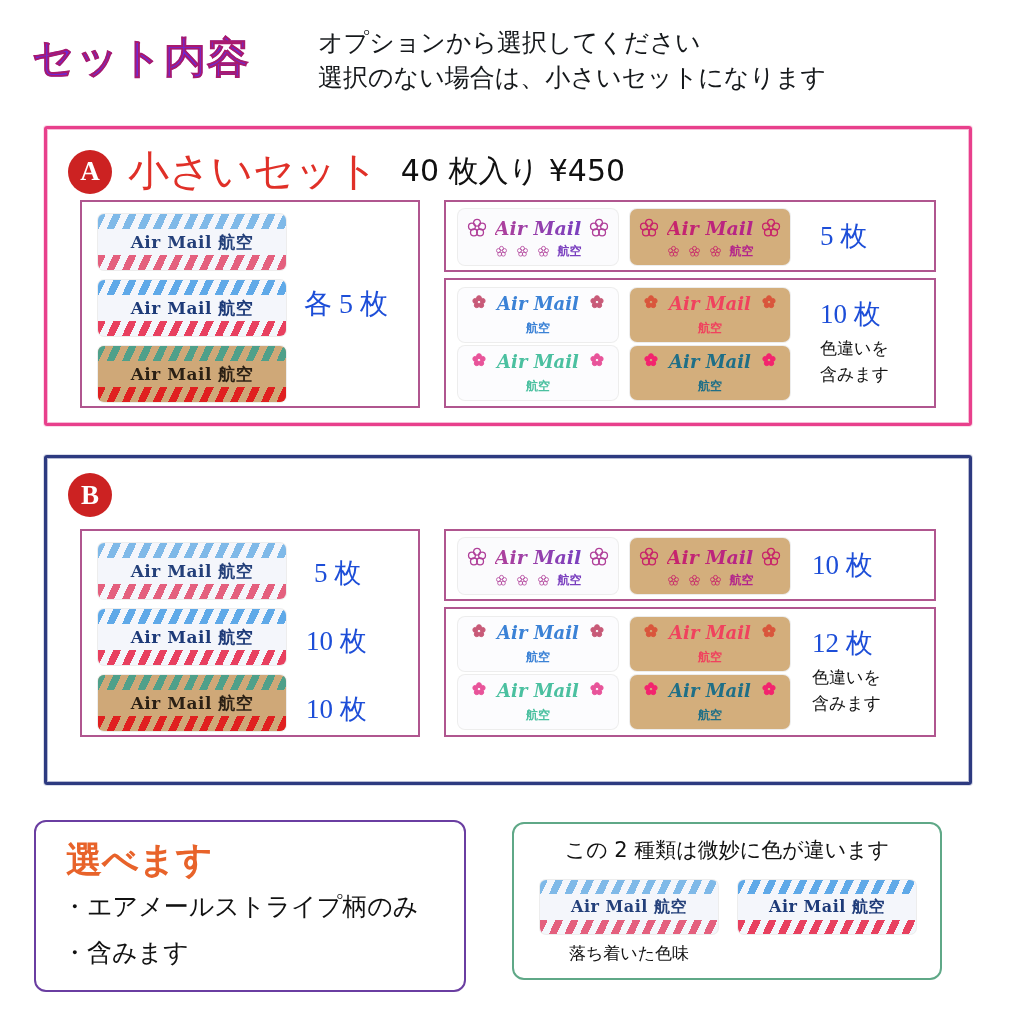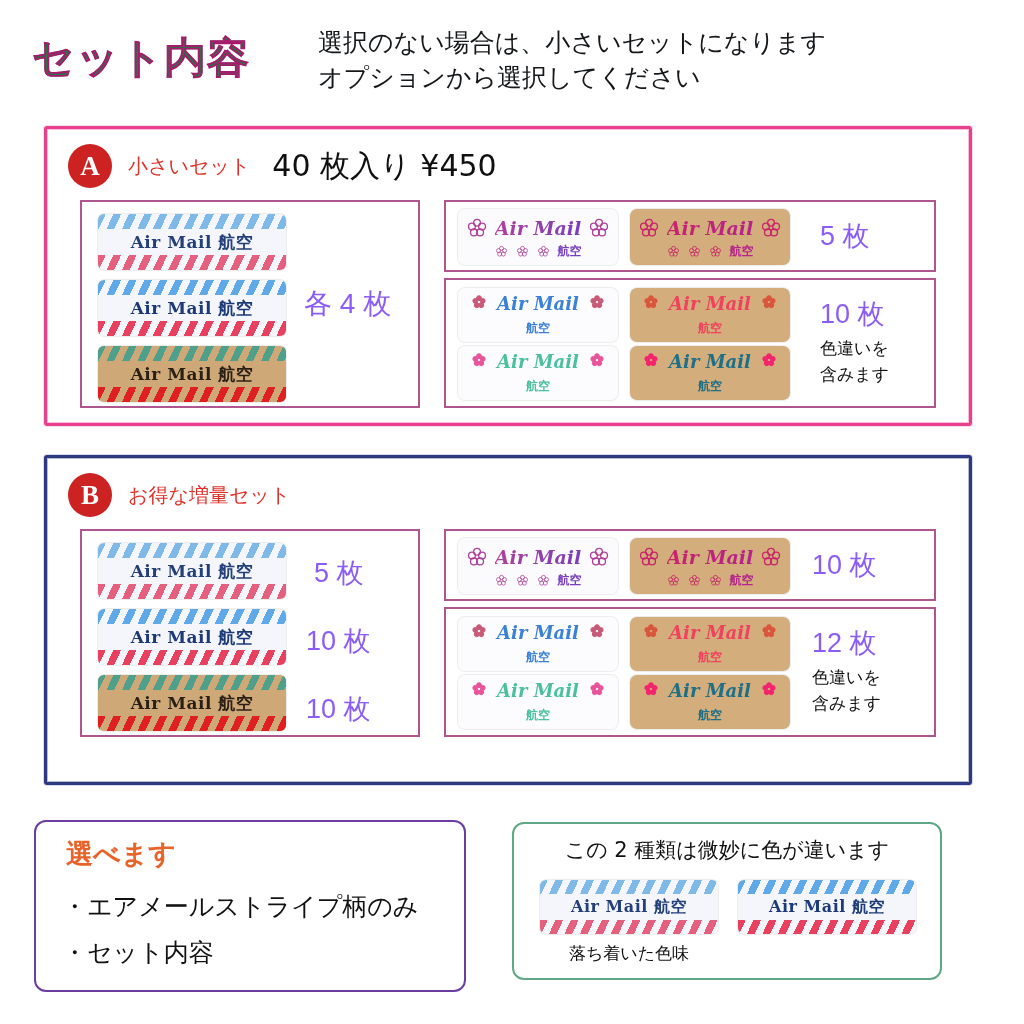--- a/index.html
+++ b/index.html
@@ -8,21 +8,21 @@
     font-family:"Liberation Sans","DejaVu Sans",sans-serif;
     color:#1a1a1a;overflow:hidden;position:relative;
   }
   .page{position:relative;width:1024px;height:1024px;}
 
   
   .header{position:absolute;left:0;top:0;width:1024px;height:118px;}
   .main-title{
     position:absolute;left:32px;top:30px;
     font-size:42px;font-weight:bold;letter-spacing:1px;
-    color:#15803d;
+    color:#6d28d9;
     font-family:"DejaVu Sans","Liberation Sans",sans-serif;
     -webkit-text-stroke:0.6px #a81a6e;
   }
   .header-note{
     position:absolute;left:318px;top:26px;
     font-size:25px;line-height:1.38;color:#15181b;
     font-family:"DejaVu Sans","Liberation Sans",sans-serif;
   }
   .header-note div{white-space:nowrap;}
 
@@ -52,21 +52,21 @@
   .set-head{position:absolute;left:24px;top:18px;display:flex;align-items:center;}
   .badge{
     width:44px;height:44px;border-radius:50%;
     background:#cc2222;color:#fff;
     display:flex;align-items:center;justify-content:center;
     font-family:"Liberation Serif","DejaVu Serif",serif;
     font-size:27px;font-weight:bold;line-height:1;
     flex:0 0 auto;
   }
   .set-name{
-    margin-left:16px;font-size:20px;color:#e03028;
+    margin-left:16px;font-size:41px;color:#e03028;
     font-family:"DejaVu Sans","Liberation Sans",sans-serif;
     white-space:nowrap;
   }
   .set-price{
     margin-left:22px;font-size:30px;color:#101010;
     font-family:"DejaVu Sans","Liberation Sans",sans-serif;
     white-space:nowrap;
   }
 
   
@@ -122,42 +122,42 @@
     font-family:"DejaVu Serif","Liberation Serif",serif;
     font-style:italic;font-weight:bold;white-space:nowrap;
   }
   .st-plum2 .p2-kanji{
     position:absolute;left:0;right:0;bottom:10%;text-align:center;
     font-family:"DejaVu Serif","Liberation Serif",serif;font-weight:bold;
   }
   .cluster{display:inline-block;position:relative;}
 
   .qty{
-    font-family:Liberation Sans, sans-serif;
-    color:#8b5cf6;white-space:nowrap;
+    font-family:Liberation Serif, serif;
+    color:#1d4ed8;white-space:nowrap;
   }
   .qty-sub{
     font-family:"DejaVu Sans","Liberation Sans",sans-serif;
     color:#111;font-size:17px;line-height:1.45;white-space:nowrap;
   }
 
   .footnote{
     position:absolute;left:0;right:0;bottom:8px;text-align:center;
     font-size:18px;color:#111;white-space:nowrap;
     font-family:"DejaVu Sans","Liberation Sans",sans-serif;
   }
 
   
   .choose-box{
     position:absolute;left:34px;top:820px;width:432px;height:172px;
     border:2.5px solid #6a3ea1;border-radius:12px;background:#fff;
     box-sizing:border-box;filter:blur(.1px);
   }
   .choose-title{
-    position:absolute;left:30px;top:14px;font-size:27px;color:#e8632a;
+    position:absolute;left:30px;top:14px;font-size:36px;color:#e8632a;
     font-family:Liberation Mono, monospace;font-weight:bold;
   }
   .choose-item{
     position:absolute;left:26px;font-size:25px;color:#111;white-space:nowrap;
     font-family:Liberation Sans, sans-serif;
   }
   .choose-item.i0{top:68px;}
   .choose-item.i1{top:114px;}
 
   .compare-box{
@@ -175,22 +175,22 @@
   }
 </style>
 </head>
 <body>
 
 <div class="page">
 
   <div class="header">
     <div class="main-title">セット内容</div>
     <div class="header-note">
+      <div>オプションから選択してください</div>
       <div>選択のない場合は、小さいセットになります</div>
-      <div>オプションから選択してください</div>
     </div>
   </div>
 
   <div class="rough-frame frame-a">
     <div class="set-head">
       <div class="badge">A</div>
       <div class="set-name">小さいセット</div>
       <div class="set-price">40 枚入り ¥450</div>
     </div>
 
@@ -205,21 +205,21 @@
             <div class="band top" style="background: repeating-linear-gradient(115deg, rgb(95, 169, 232) 0px, rgb(95, 169, 232) 7px, transparent 7px, transparent 14px);"></div>
             <div class="band bot" style="background: repeating-linear-gradient(115deg, rgb(232, 64, 95) 0px, rgb(232, 64, 95) 7px, transparent 7px, transparent 14px);"></div>
             <div class="txt" style="color: rgb(29, 58, 120); font-size: 17px;">Air Mail 航空</div>
           </div>
           <div class="sticker st-air kraft" style="width: 188px; height: 56px; position: absolute; left: 16px; top: 144px;">
             <div class="band top" style="background: repeating-linear-gradient(115deg, rgb(79, 160, 138) 0px, rgb(79, 160, 138) 7px, transparent 7px, transparent 14px);"></div>
             <div class="band bot" style="background: repeating-linear-gradient(115deg, rgb(224, 32, 32) 0px, rgb(224, 32, 32) 7px, transparent 7px, transparent 14px);"></div>
             <div class="txt" style="color: rgb(42, 31, 20); font-size: 17px;">Air Mail 航空</div>
           </div>
         </div>
-      <div class="qty" style="position:absolute;left:222px;top:50%;transform:translateY(-50%);font-size:28px;">各 4 枚</div>
+      <div class="qty" style="position:absolute;left:222px;top:50%;transform:translateY(-50%);font-size:28px;">各 5 枚</div>
     </div>
 
     <div class="ibox" style="left:400px;top:74px;width:492px;height:72px;">
       <div id="a-r1-stickers">
           <div class="sticker st-plum" style="width: 160px; height: 56px; position: absolute; left: 12px; top: 7px;">
             <div class="pl-main">
               <svg width="22" height="22" viewBox="0 0 20 20">
                 <circle cx="10" cy="5.2" r="3.1" fill="none" stroke="#b0409a" stroke-width="1.2"></circle>
                 <circle cx="5.4" cy="8.6" r="3.1" fill="none" stroke="#b0409a" stroke-width="1.2"></circle>
                 <circle cx="7.2" cy="14" r="3.1" fill="none" stroke="#b0409a" stroke-width="1.2"></circle>
@@ -392,21 +392,20 @@
         </div>
       <div class="qty" style="position:absolute;left:374px;top:16px;font-size:27px;">10 枚</div>
       <div class="qty-sub" style="position:absolute;left:374px;top:56px;">色違いを</div>
       <div class="qty-sub" style="position:absolute;left:374px;top:82px;">含みます</div>
     </div>
   </div>
 
   <div class="rough-frame frame-b">
     <div class="set-head">
       <div class="badge">B</div>
-      <div class="set-name">お得な増量セット</div>
     </div>
 
     <div class="ibox" style="left:36px;top:74px;width:340px;height:208px;">
       <div id="b-left-stickers">
           <div class="sticker st-air" style="width: 188px; height: 56px; position: absolute; left: 16px; top: 12px;">
             <div class="band top" style="background: repeating-linear-gradient(115deg, rgb(127, 185, 232) 0px, rgb(127, 185, 232) 7px, transparent 7px, transparent 14px);"></div>
             <div class="band bot" style="background: repeating-linear-gradient(115deg, rgb(228, 96, 126) 0px, rgb(228, 96, 126) 7px, transparent 7px, transparent 14px);"></div>
             <div class="txt" style="color: rgb(36, 64, 122); font-size: 17px;">Air Mail 航空</div>
           </div>
           <div class="sticker st-air" style="width: 188px; height: 56px; position: absolute; left: 16px; top: 78px;">
@@ -603,21 +602,21 @@
       <div class="qty" style="position:absolute;left:366px;top:16px;font-size:27px;">12 枚</div>
       <div class="qty-sub" style="position:absolute;left:366px;top:56px;">色違いを</div>
       <div class="qty-sub" style="position:absolute;left:366px;top:82px;">含みます</div>
     </div>
 
   </div>
 
   <div class="choose-box">
     <div class="choose-title">選べます</div>
     <div class="choose-item i0">・エアメールストライプ柄のみ</div>
-    <div class="choose-item i1">・セット内容</div>
+    <div class="choose-item i1">・含みます</div>
   </div>
 
   <div class="compare-box">
     <div class="compare-title">この 2 種類は微妙に色が違います</div>
     <div id="compare-stickers">
         <div class="sticker st-air" style="width: 178px; height: 54px; position: absolute; left: 26px; top: 56px;">
           <div class="band top" style="background: repeating-linear-gradient(115deg, rgb(127, 185, 232) 0px, rgb(127, 185, 232) 7px, transparent 7px, transparent 14px);"></div>
           <div class="band bot" style="background: repeating-linear-gradient(115deg, rgb(228, 96, 126) 0px, rgb(228, 96, 126) 7px, transparent 7px, transparent 14px);"></div>
           <div class="txt" style="color: rgb(36, 64, 122); font-size: 16px;">Air Mail 航空</div>
         </div>

